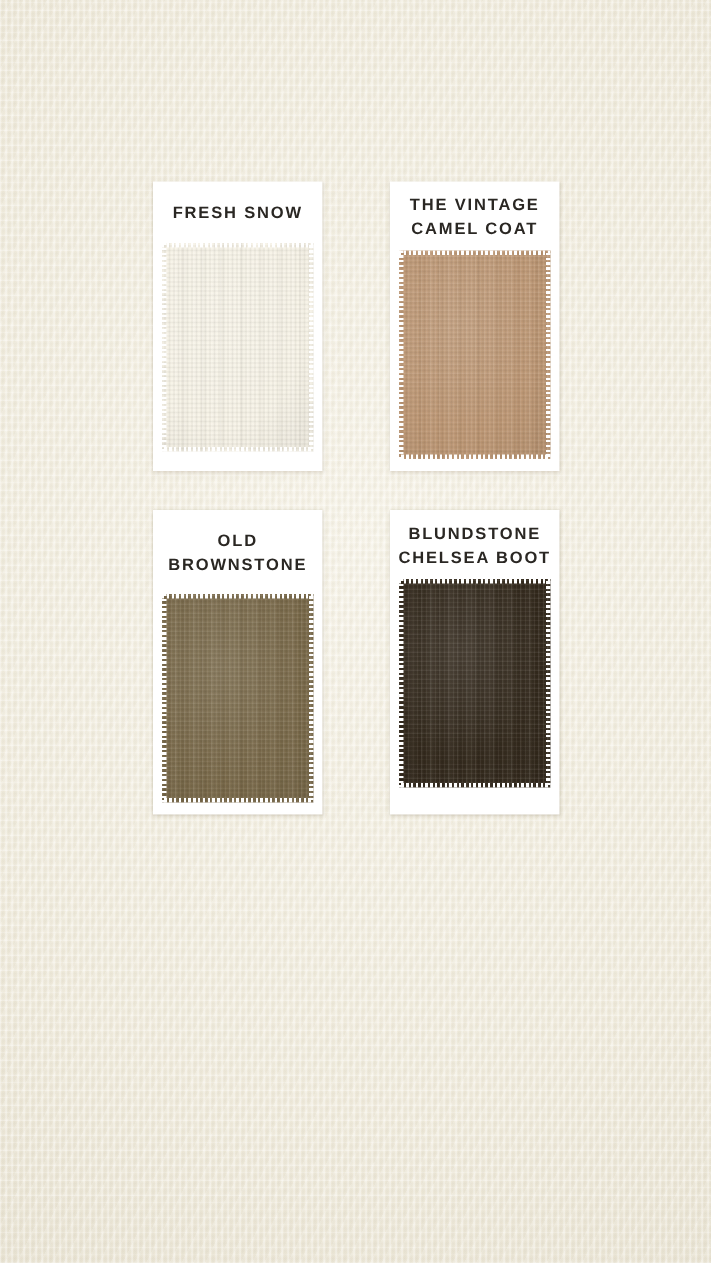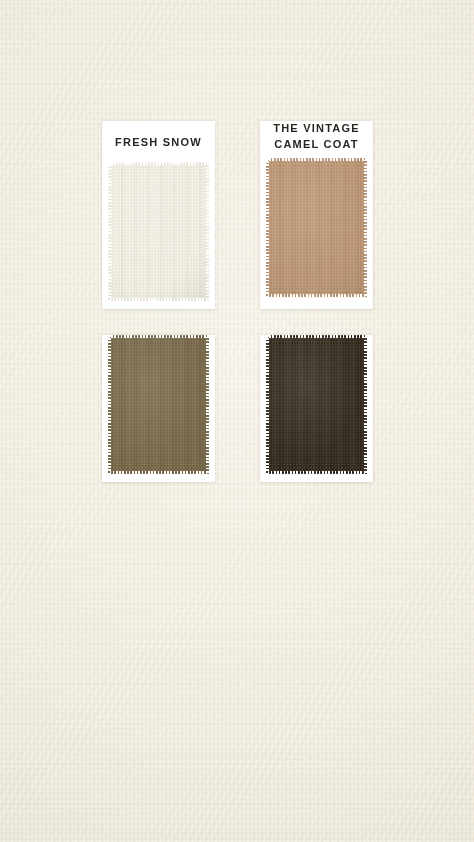--- a/index.html
+++ b/index.html
@@ -71,21 +71,21 @@
     letter-spacing:1.22px;
     line-height:1.42;
     color:#2A2723;
     text-transform:uppercase;
     white-space:pre-line;
     padding:0 3px;
   }
 
   
   .card-label.one-line { padding-top:14px; padding-bottom:11px; }
-  .card-label.two-line {  padding-bottom:6px; }
+  .card-label.two-line { padding-top:9px;  padding-bottom:6px; }
 
   .chip-wrap {
     padding:0 6px 8px 6px;
   }
 
   
   .fabric-chip {
     position:relative;
     width:101px;
     height:139px;
@@ -183,31 +183,34 @@
         <div class="fabric-chip" style="background-color: rgb(190, 152, 117);">
           <div class="weave"></div>
           <div class="pink-edge top"></div>
           <div class="pink-edge right"></div>
           <div class="pink-edge bottom"></div>
           <div class="pink-edge left"></div>
         </div>
       </div>
     </div>
     <div class="swatch-card">
+      <div class="card-label one-line">OLD BROWNSTONE</div>
       <div class="chip-wrap">
         <div class="fabric-chip" style="background-color: rgb(122, 106, 74);">
           <div class="weave"></div>
           <div class="pink-edge top"></div>
           <div class="pink-edge right"></div>
           <div class="pink-edge bottom"></div>
           <div class="pink-edge left"></div>
         </div>
       </div>
     </div>
     <div class="swatch-card">
+      <div class="card-label two-line">BLUNDSTONE
+CHELSEA BOOT</div>
       <div class="chip-wrap">
         <div class="fabric-chip" style="background-color: rgb(52, 42, 29);">
           <div class="weave"></div>
           <div class="pink-edge top"></div>
           <div class="pink-edge right"></div>
           <div class="pink-edge bottom"></div>
           <div class="pink-edge left"></div>
         </div>
       </div>
     </div>

